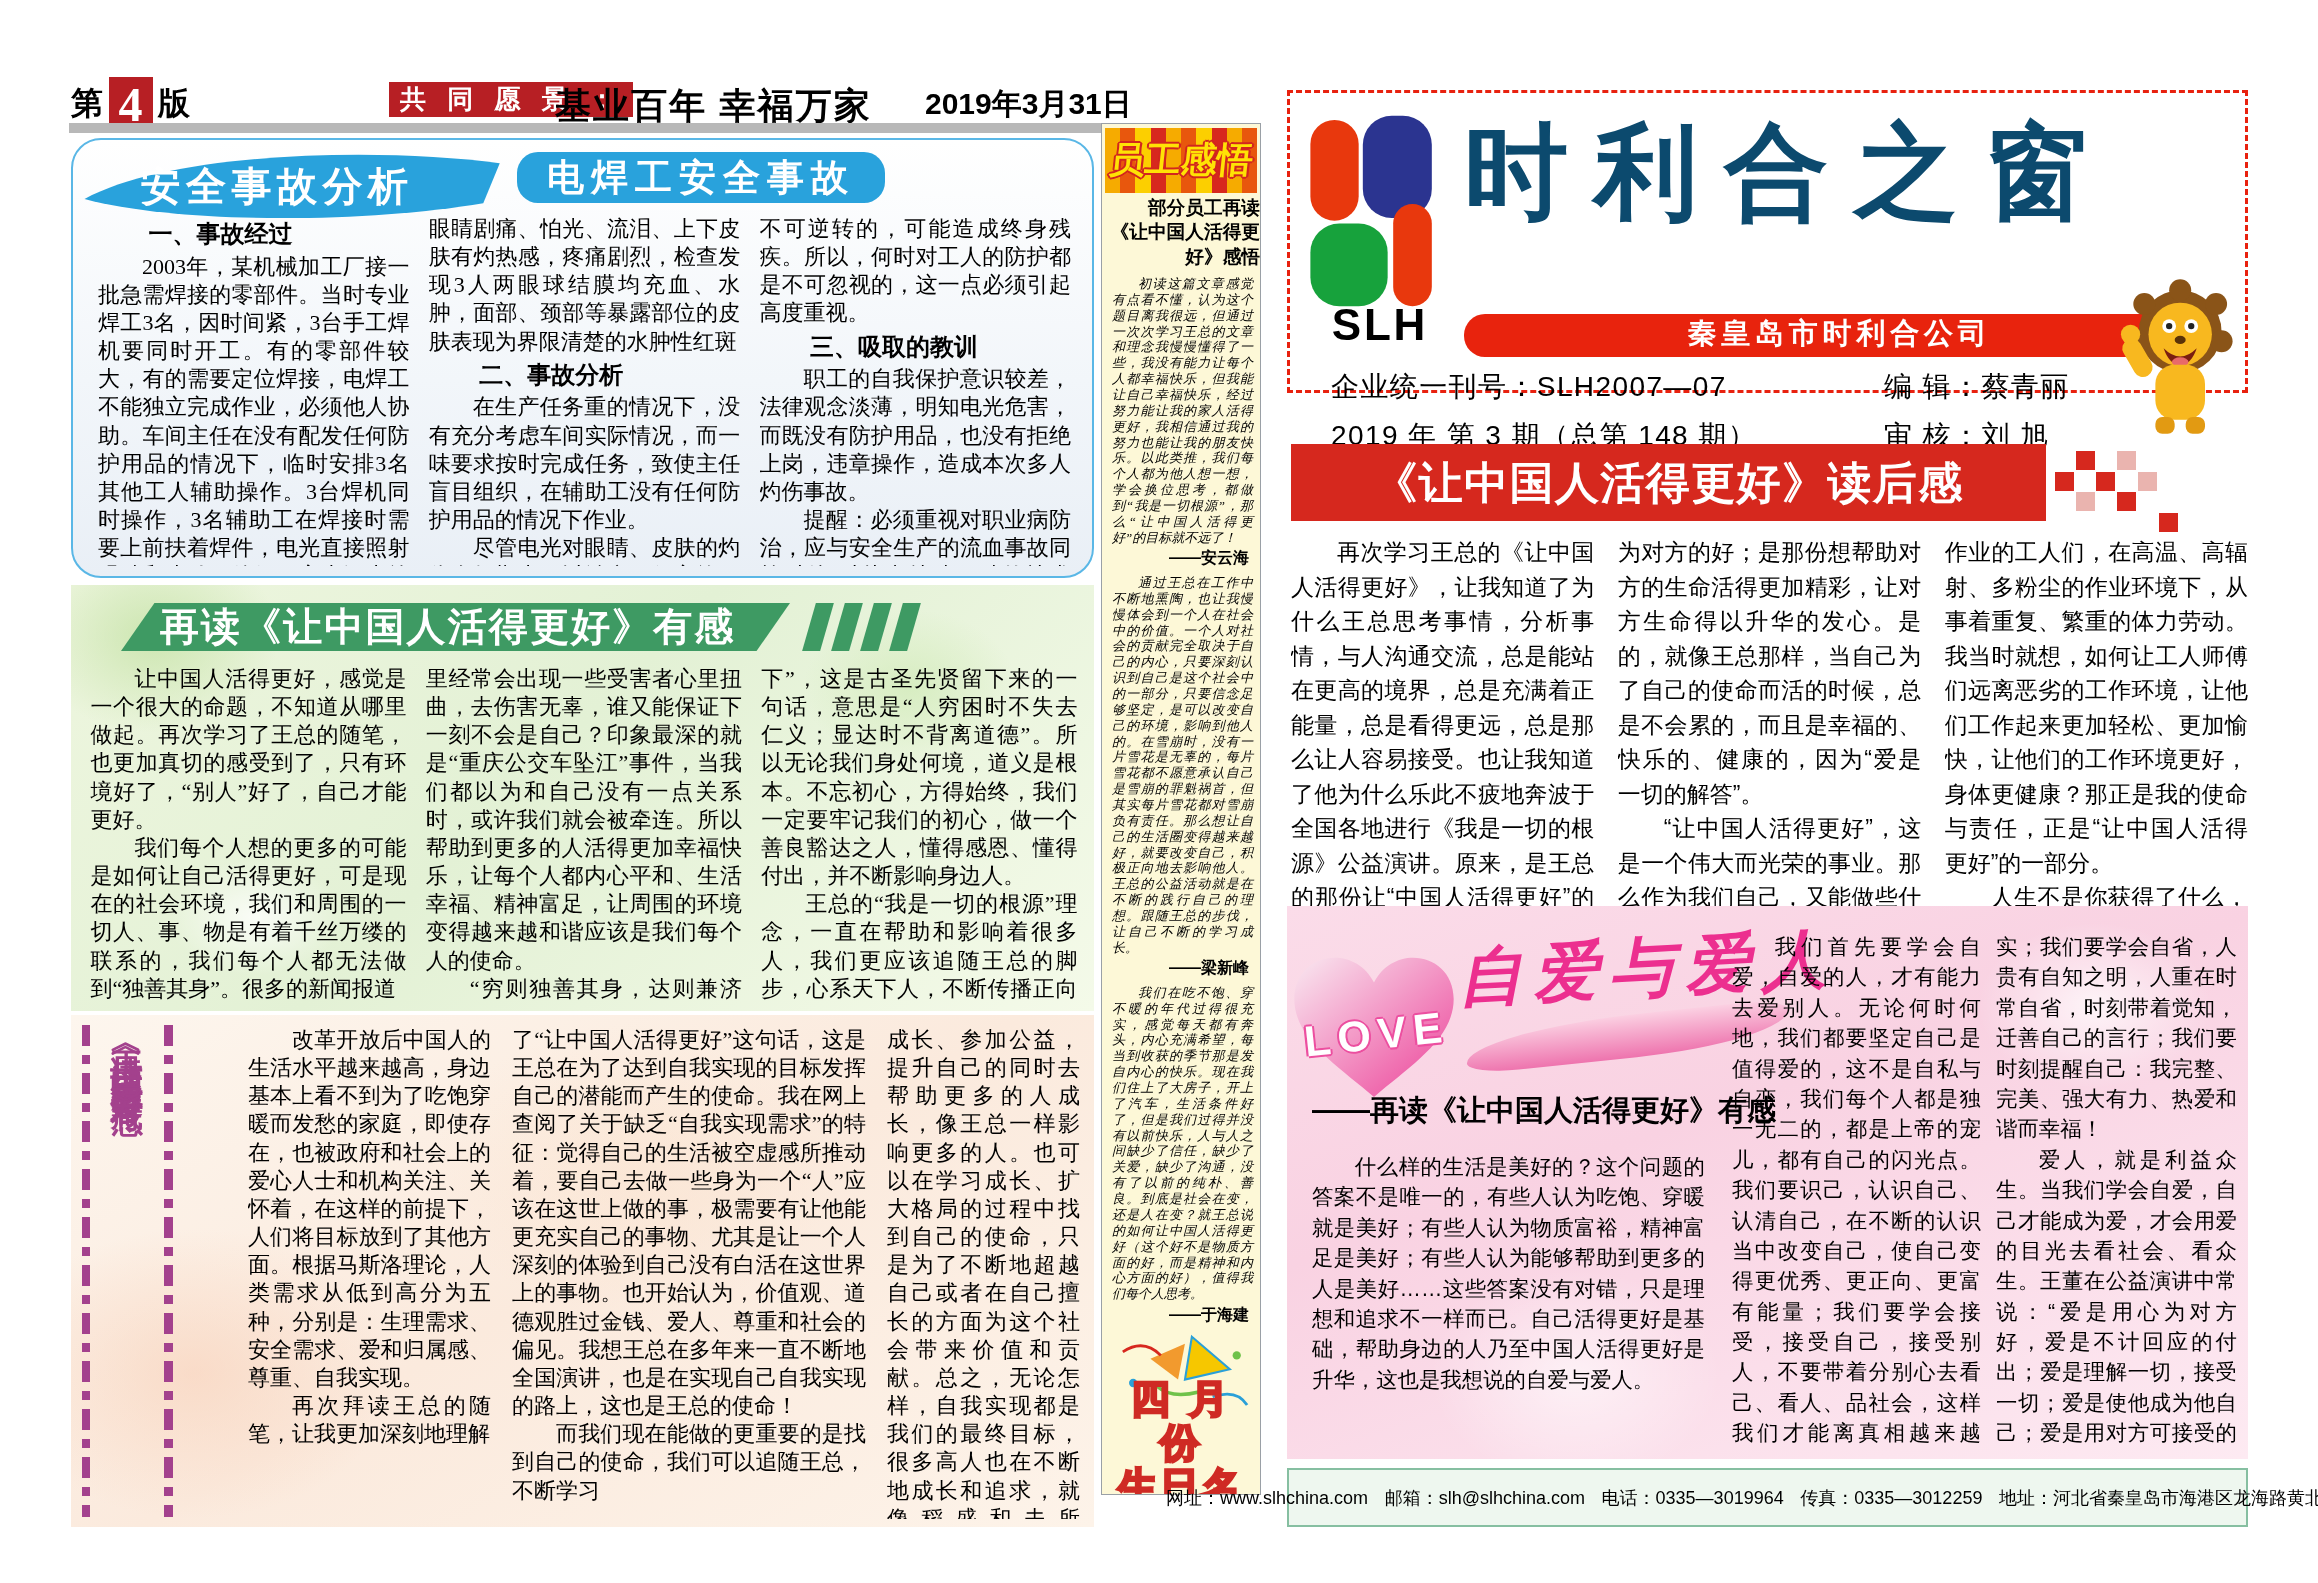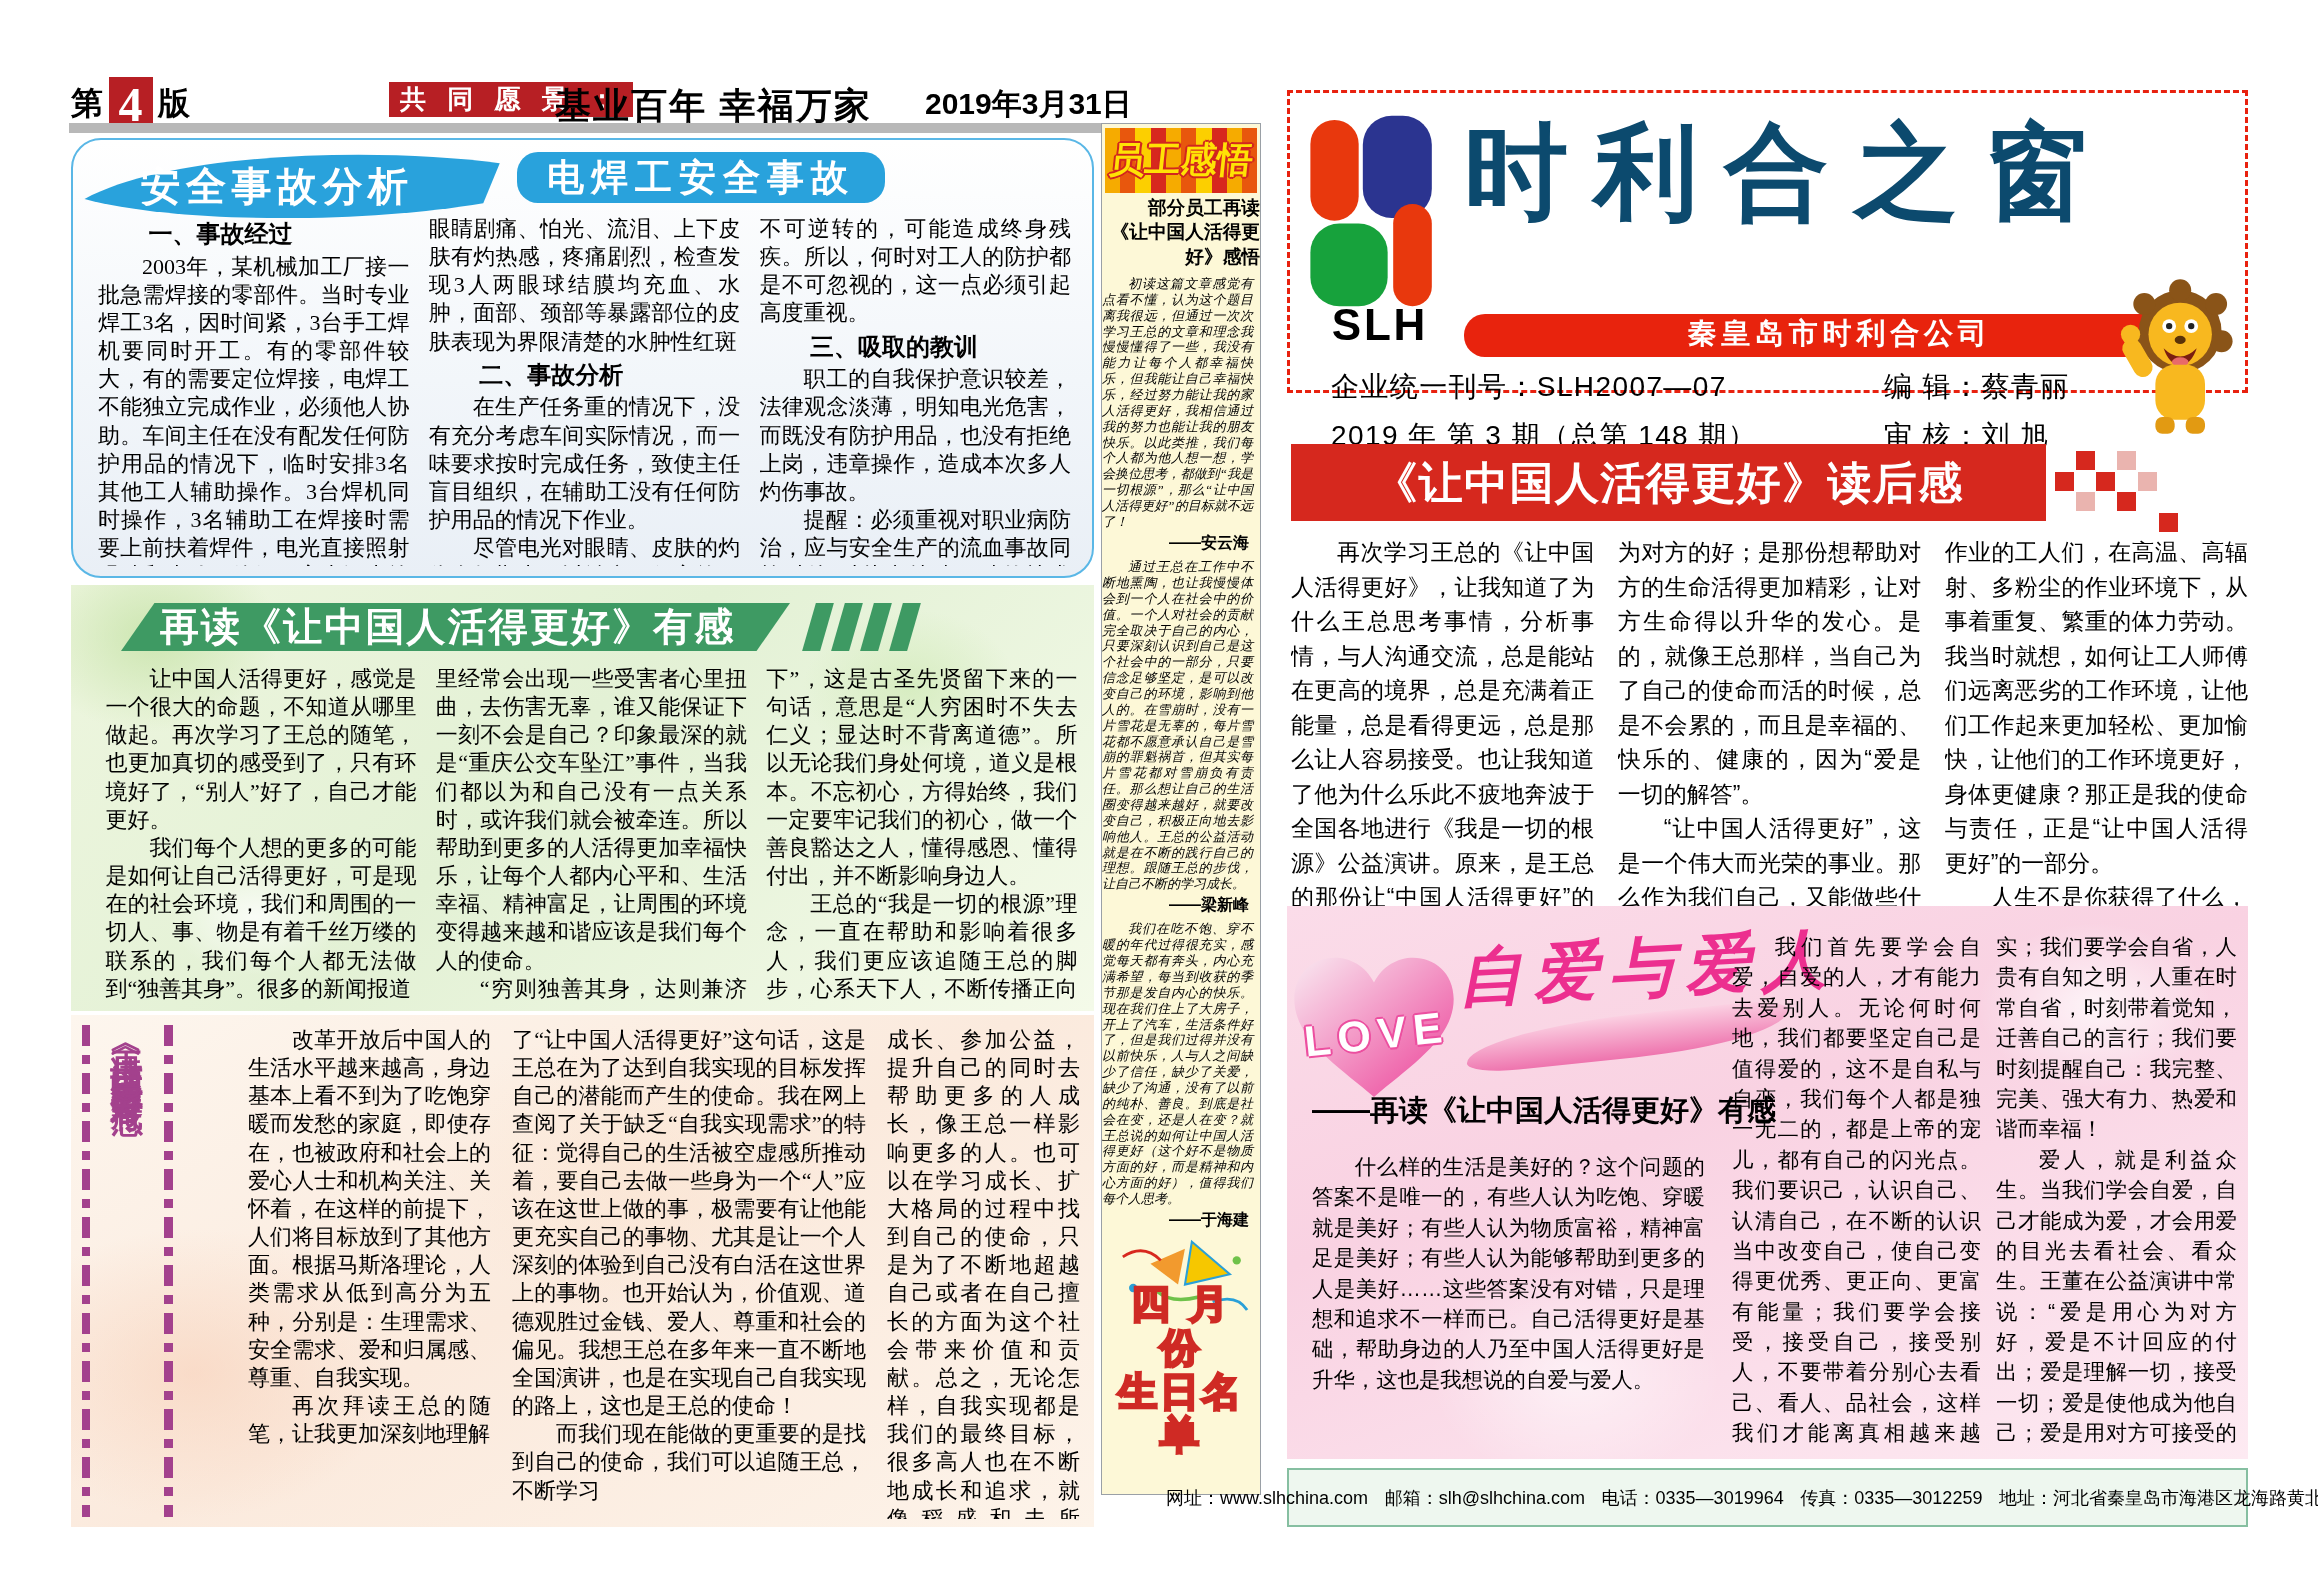--- a/index.html
+++ b/index.html
@@ -36,21 +36,21 @@
       background:
         radial-gradient(124px 83px at 18% 78%, rgba(255,255,255,.8), rgba(255,255,255,0) 70%),
         radial-gradient(152px 111px at 82% 24%, rgba(213,236,190,.9), rgba(213,236,190,0) 70%),
         radial-gradient(180px 138px at 8% 12%, rgba(197,226,166,.8), rgba(197,226,166,0) 70%),
         linear-gradient(135deg,#eef6df 0%,#e3f1d5 45%,#f4fae9 100%); }
   .reread-banner { position:absolute; left:50px; top:18px; width:669px; height:48px; background:#3e9a63;
       clip-path:polygon(5% 0,100% 0,95% 100%,0 100%); color:#fff; font-size:39px; font-weight:bold; letter-spacing:2.1px;
       line-height:48px; padding-left:39px; font-family:"Liberation Sans",sans-serif; }
   .slashes { position:absolute; left:738px; top:18px; display:flex; }
   .slashes span { display:block; width:18px; height:48px; background:#3e9a63; transform:skewX(-16deg); margin-right:11px; }
-  .reread-cols { position:absolute; left:19.4px; top:80px; right:16.6px; bottom:7px; display:flex; gap:19.4px;margin-left:15px; }
+  .reread-cols { position:absolute; left:19.4px; top:80px; right:16.6px; bottom:7px; display:flex; gap:19.4px; }
   .reread-cols .col { flex:1; font-size:22px; line-height:1.28; text-align:justify; overflow:hidden; }
 
   
   .liuxu { position:absolute; left:71px; top:1015px; width:1023px; height:512px; overflow:hidden;
       background:
         radial-gradient(290px 207px at 12% 70%, rgba(247,205,180,.55), rgba(247,205,180,0) 70%),
         radial-gradient(290px 207px at 55% 30%, rgba(250,226,205,.5), rgba(250,226,205,0) 70%),
         linear-gradient(150deg,#fdf6ee 0%,#fbeadd 50%,#fdf3e9 100%); }
   .vgroup { position:absolute; left:11px; top:9.7px; height:492px; display:flex; }
   .vdash { width:8.3px; height:100%; background:repeating-linear-gradient(180deg,#a3418d 0 21px,transparent 21px 30px,#a3418d 30px 39px,transparent 39px 48px); }
@@ -62,21 +62,21 @@
   .liuxu-cols .c3 { flex:1; }
   .liuxu-cols .col { font-size:22px; line-height:1.28; text-align:justify; overflow:hidden; }
 
   
   .sidebar { position:absolute; left:1101px; top:123px; width:160px; height:1372px; background:#fdf8d7; border:1.4px solid #9aa0a6; overflow:hidden; }
   .sb-logo { margin:4.1px auto 0 auto; width:152px; height:65px; display:flex; align-items:center; justify-content:center;
       background:repeating-linear-gradient(90deg,#f6ab00 0 15px,#e8570d 15px 30px,#fccf00 30px 46px,#d7281e 46px 61px); }
   .sb-logo span { font-family:"Liberation Sans",sans-serif; font-size:36px; font-weight:bold; color:#ffe205; transform:skewX(-6deg);
       text-shadow:-2.1px 0 #d2261f,2.1px 0 #d2261f,0 -2.1px #d2261f,0 2.1px #d2261f,-1.4px -1.4px #d2261f,1.4px 1.4px #d2261f,-1.4px 1.4px #d2261f,1.4px -1.4px #d2261f; }
   .sb-sub { margin-top:3px; text-align:right; font-family:"Liberation Sans",sans-serif; font-weight:bold; font-size:18.7px; line-height:1.3; }
-  .sb-body { padding:7px 7px 0 0; font-size:13px; font-style:italic; line-height:1.22; text-align:justify; }
+  .sb-body { padding:7px 7px 0 10px; font-size:13px; font-style:italic; line-height:1.22; text-align:justify; }
   .sb-body p { text-indent:2em; }
   .sb-sig { text-align:right; font-style:normal; font-family:"Liberation Sans",sans-serif; font-weight:bold; font-size:16px; margin:2.8px 4.1px 7px 0; }
   .bday-deco { display:block; margin:7px auto 0 auto; }
   .bday-title { text-align:center; font-family:"DejaVu Sans",sans-serif; font-weight:bold; font-size:39px; line-height:1.12;
       color:#fff; letter-spacing:2.8px; -webkit-text-stroke:2.8px #cf2a24; text-shadow:0 0 1.4px #cf2a24; margin-top:-58px; position:relative; }
 
   
   .masthead { position:absolute; left:1287px; top:90px; width:961px; height:303px; border:3.5px dashed #e8210f; background:#fff; }
   .logo-shapes { position:absolute; left:19.4px; top:21px; width:138px; height:194px; }
   .slh-word { position:absolute; left:21px; top:207px; width:138px; text-align:center; font-family:"Liberation Sans",sans-serif;

